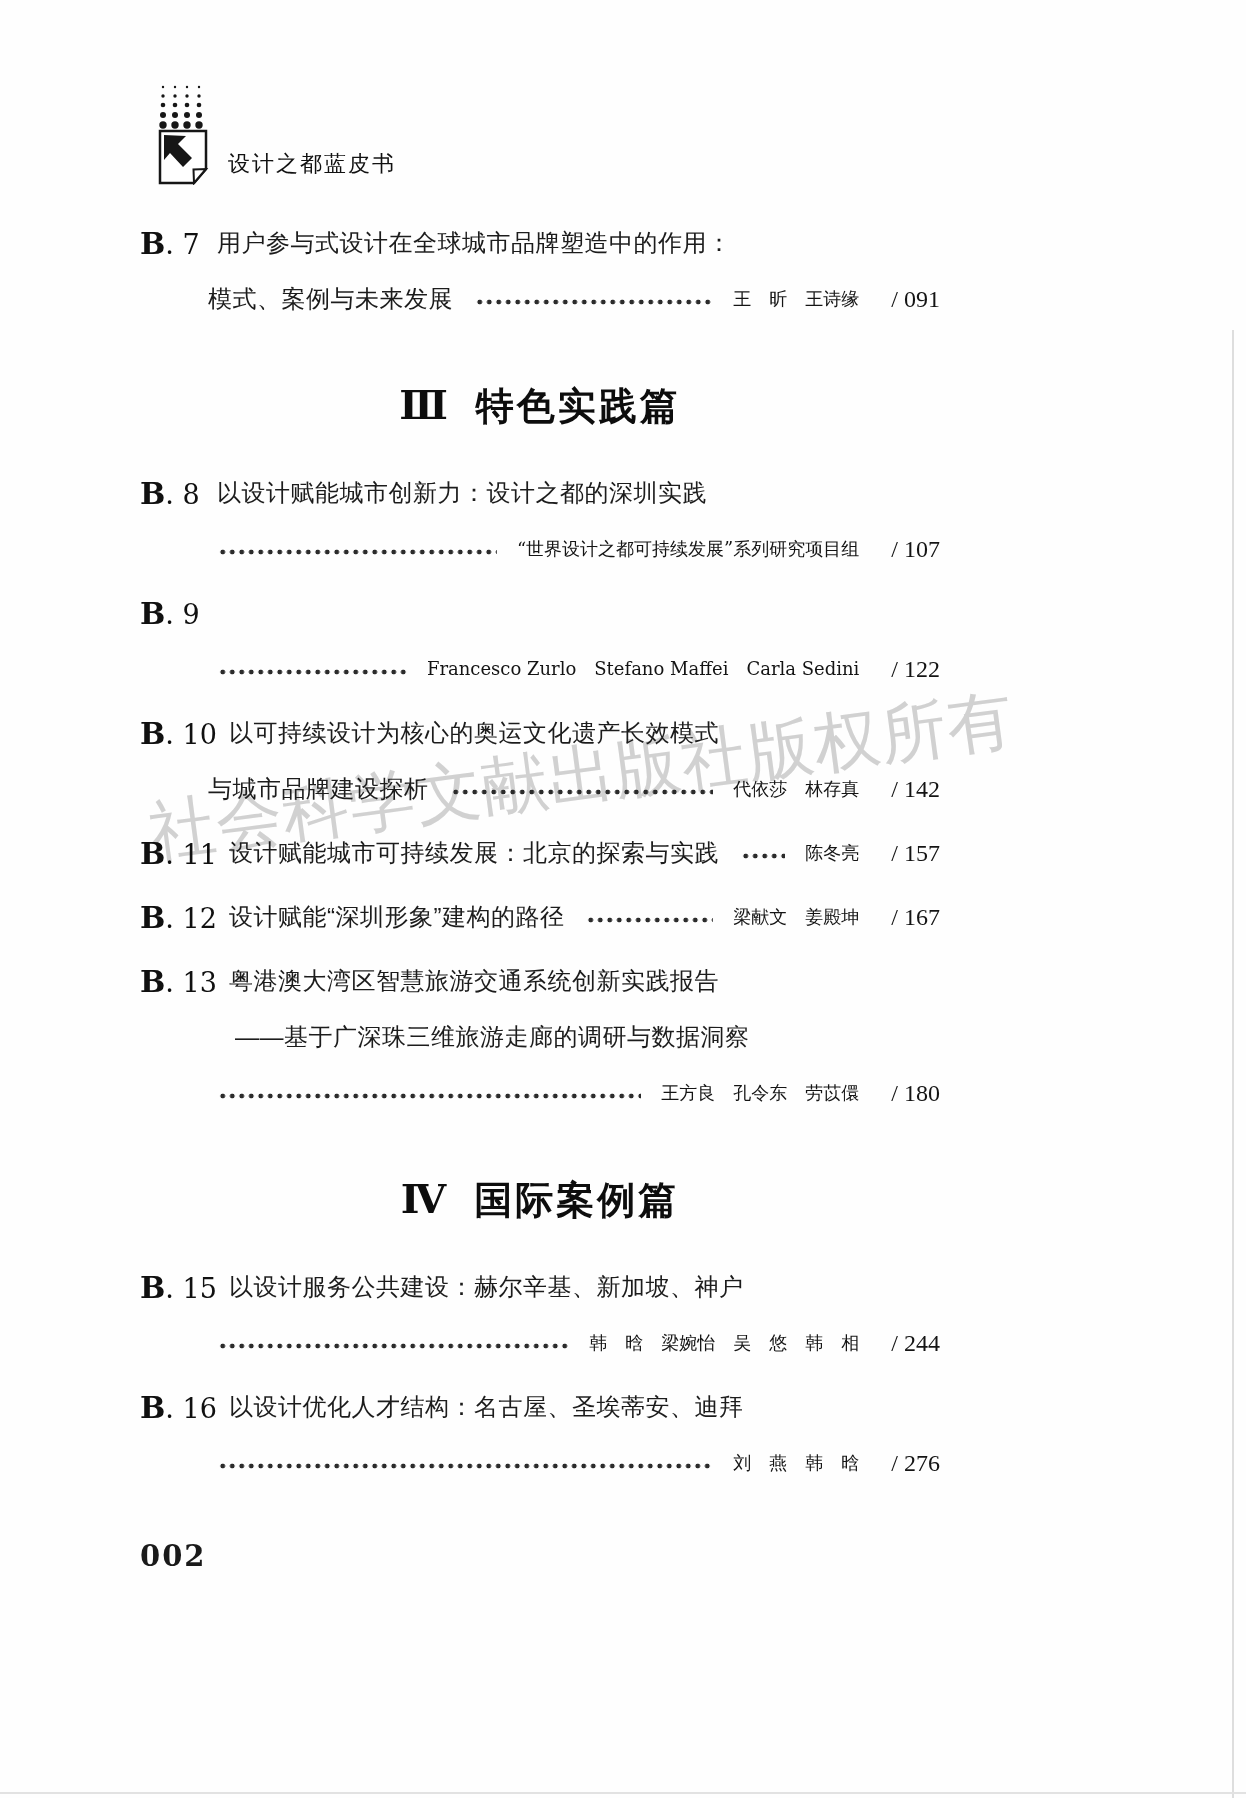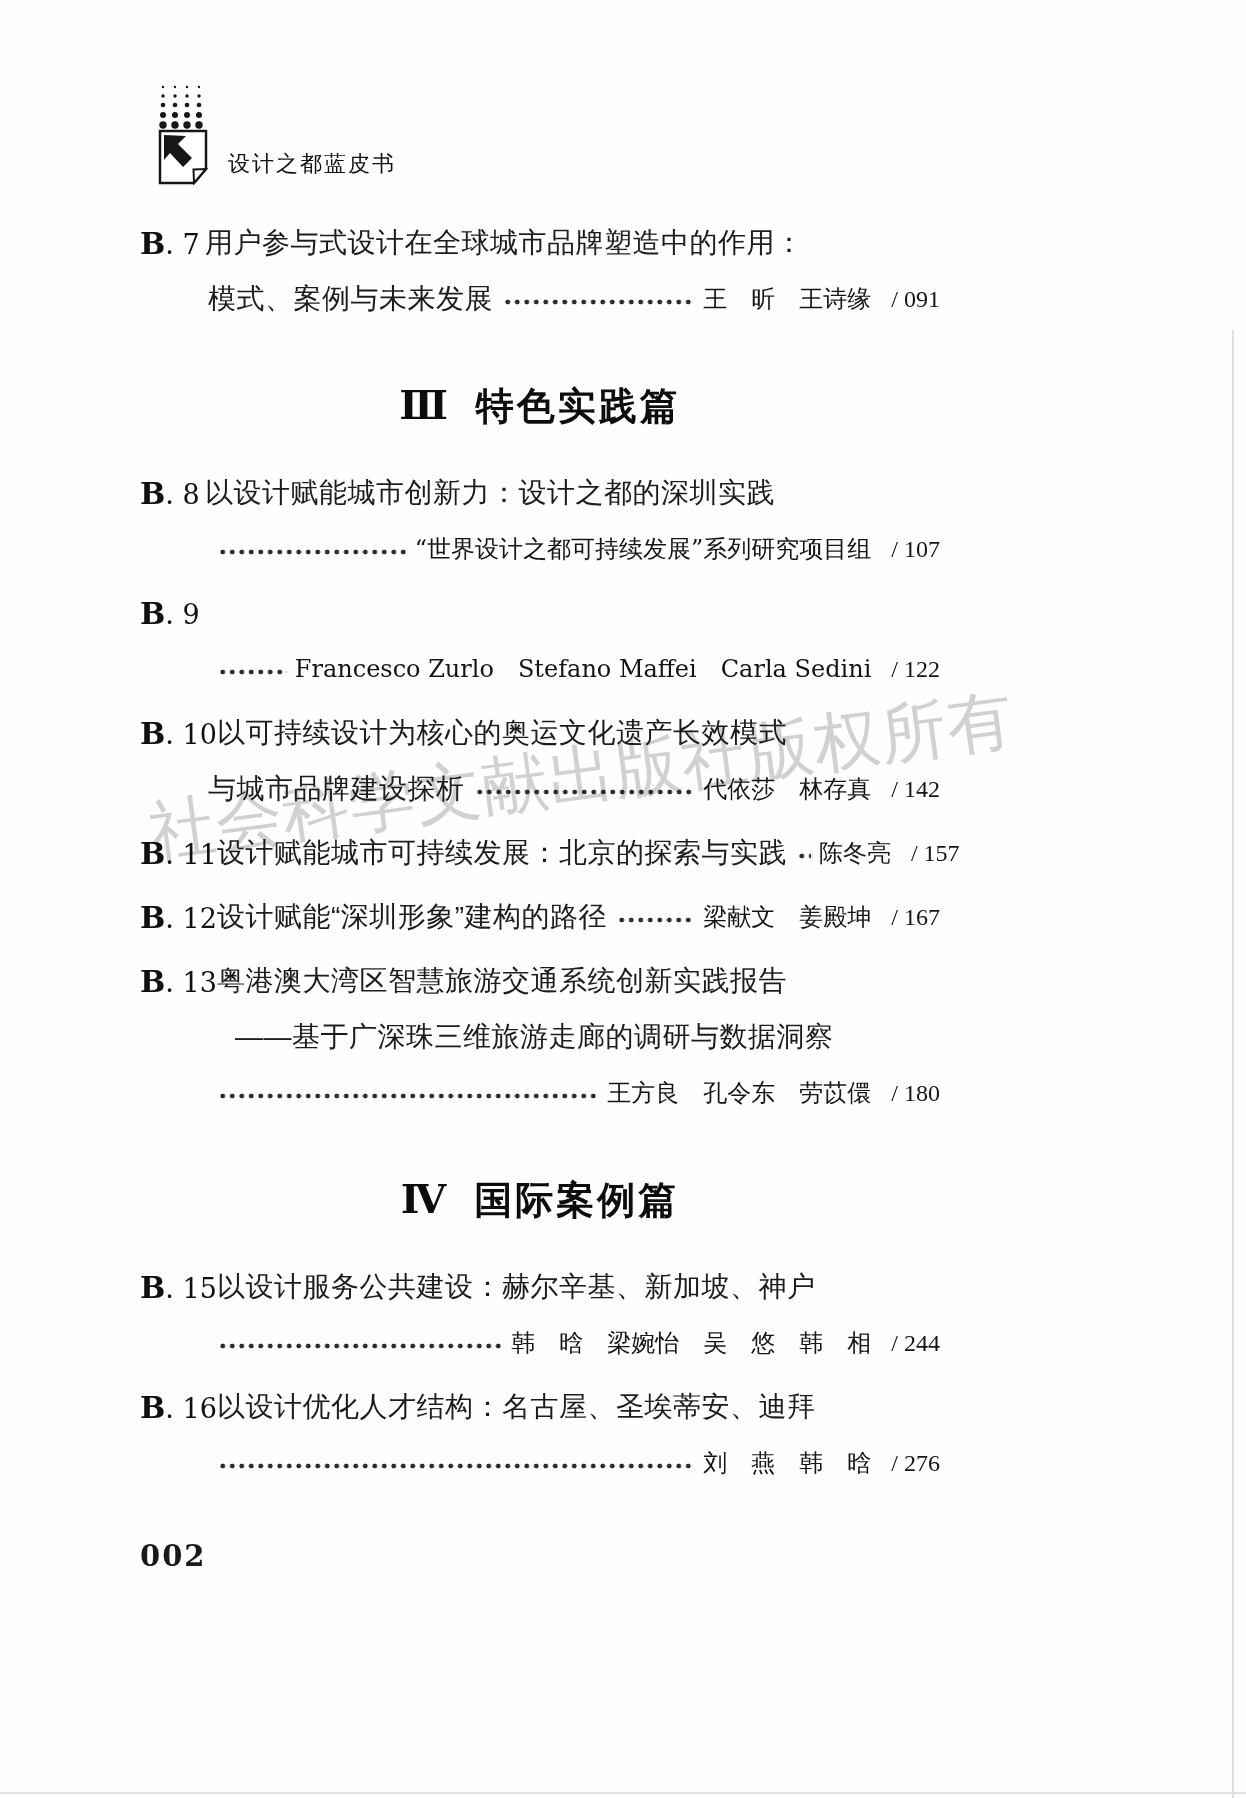--- a/index.html
+++ b/index.html
@@ -27,32 +27,32 @@
   .content{position:relative;z-index:1;}
 
   
   .brand{display:flex;align-items:flex-end;margin:85px 0 0 140px;height:100px;}
   .brand svg{display:block;}
   .brand-title{margin:0 12px 6px 18px;font-size:22px;letter-spacing:2px;color:#111;text-align:center;}
 
   
   .toc{display:flex;flex-direction:column;margin:30px auto 0 140px;width:800px;}
   .toc-entry{display:flex;flex-direction:column;margin-bottom:8px;}
-  .toc-line{display:flex;align-items:center;height:56px;white-space:nowrap;}
+  .toc-line{display:flex;align-items:center;height:56px;white-space:nowrap;gap:12px;}
   .kind-cont{padding-left:68px;}
   .kind-sub{padding-left:95px;}
   .toc-num{flex:0 0 65px;font-family:"DejaVu Serif","Liberation Serif",serif;font-size:27px;color:#101010;}
   .toc-b{font-weight:700;font-size:30px;}
-  .toc-text{font-size:28px;letter-spacing:.5px;color:#1c1c1c;}
+  .toc-text{font-size:24px;letter-spacing:.5px;color:#1c1c1c;}
   .leader{
     flex:1 1 24px;min-width:14px;height:8px;margin:6px 8px 0 10px;align-self:center;
     background-image:radial-gradient(circle,#2b2b2b 2.1px,transparent 2.7px);
     background-size:9.5px 8px;background-repeat:repeat-x;background-position:left center;
   }
-  .authors{font-family:"DejaVu Serif","Liberation Serif",serif;font-size:24px;white-space:pre;color:#141414;}
+  .authors{font-family:"DejaVu Serif","Liberation Serif",serif;font-size:18px;white-space:pre;color:#141414;}
   .page-num{font-family:Liberation Serif, serif;font-size:24px;margin-left:20px;color:#141414;}
 
   .section-header{height:52px;line-height:72px;text-align:center;margin:34px 0 44px 0;}
   .sec-num{font-family:"DejaVu Serif","Liberation Serif",serif;font-weight:700;font-size:40px;margin-right:28px;color:#0d0d0d;}
   .sec-title{font-weight:700;font-size:38px;letter-spacing:3px;color:#0d0d0d;}
 
   .folio{margin:40px 0 0 140px;font-family:"DejaVu Serif","Liberation Serif",serif;font-size:29px;letter-spacing:2px;color:#1a1a1a;font-weight:bold;}
 </style>
 </head>
 <body>

